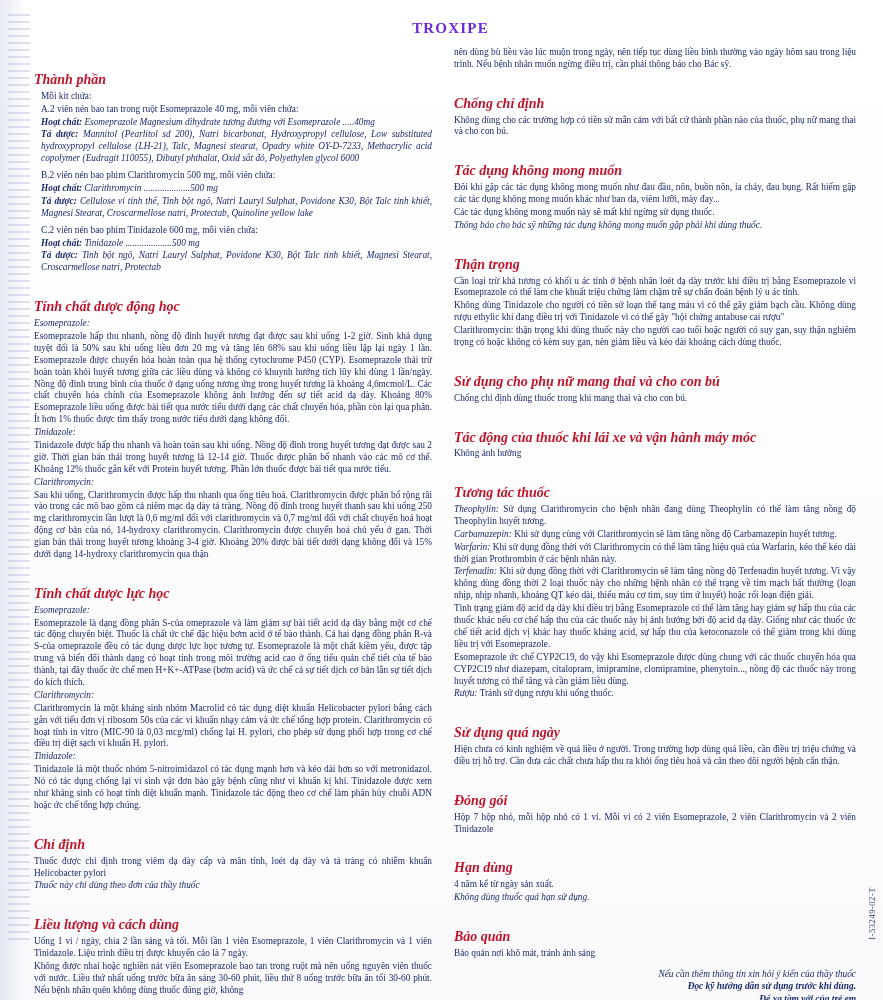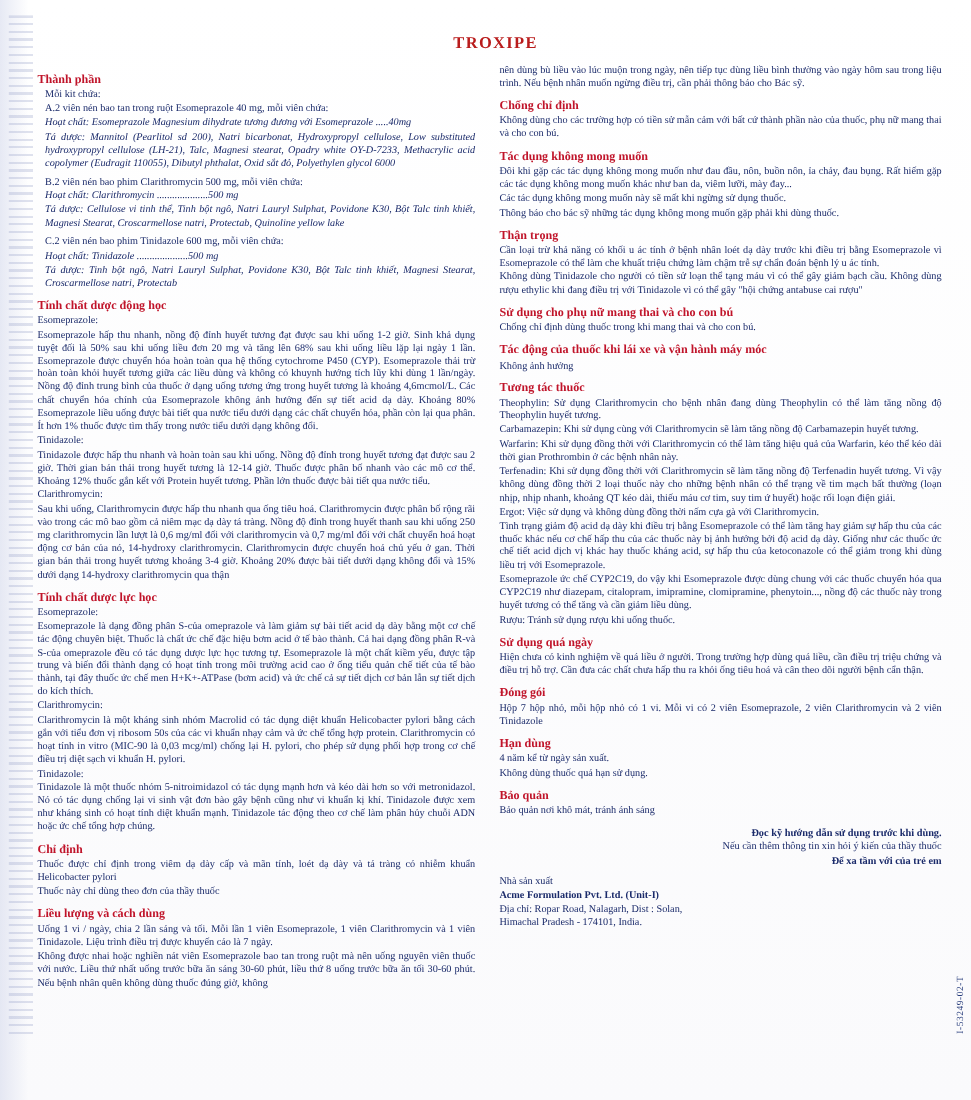--- a/index.html
+++ b/index.html
@@ -32,51 +32,52 @@
     pointer-events:none;
   }
   .sheet {
     position:relative;
     width:883px; height:1000px;
     padding: 14px 16px 10px 34px;
     box-sizing: border-box;
   }
   .title {
     text-align:center;
-    color:#b91c1c;
+    color:#6d28d9;
     font-weight:bold;
     font-size:15px;
     letter-spacing:1.2px;
-    margin: 18px 0 10px 0;
+    margin: 6px 0 10px 0;
   }
   .cols {
     display:flex;
     gap: 22px;
     align-items:flex-start;
   }
   .col { width: 398px; }
   .col.right { width: 402px; }
 
   h2.sec {
     color:#c0142a;
-    font-size:11px;
+    font-size:14px;
     font-weight:bold;
-    margin: 7px 0 2px 0;
+    margin: 25px 0 2px 0;
     line-height:1.2;
+    font-style:italic;
   }
   p, div.ln {
     font-size:9.3px;
     line-height:1.28;
     margin:0 0 1px 0;
     text-align:justify;
   }
   .ind { padding-left:7px; }
-  .ital { }
+  .ital { font-style:italic; }
   .sub { font-style:italic; padding-left:7px; }
-  .subb { font-weight:normal; font-style:italic; }
+  .subb { font-weight:bold; font-style:italic; }
   .gap { height:4px; }
 
   .footer-note {
     margin-top:8px;
     text-align:right;
     font-size:9.4px;
     line-height:1.35;
   }
   .footer-note .b { font-weight:bold; }
   .mfg { margin-top:6px; font-size:9.3px; line-height:1.35; }
@@ -171,22 +172,23 @@
 
       <h2 class="sec">Chống chỉ định</h2>
       <p>Không dùng cho các trường hợp có tiền sử mẫn cảm với bất cứ thành phần nào của thuốc, phụ nữ mang thai và cho con bú.</p>
 
       <h2 class="sec">Tác dụng không mong muốn</h2>
       <p>Đôi khi gặp các tác dụng không mong muốn như đau đầu, nôn, buồn nôn, ỉa chảy, đau bụng. Rất hiếm gặp các tác dụng không mong muốn khác như ban da, viêm lưỡi, mày đay...</p>
       <p>Các tác dụng không mong muốn này sẽ mất khi ngừng sử dụng thuốc.</p>
       <p class="ital">Thông báo cho bác sỹ những tác dụng không mong muốn gặp phải khi dùng thuốc.</p>
 
       <h2 class="sec">Thận trọng</h2>
-      <p>Cần loại trừ khả năng có khối u ác tính ở bệnh nhân loét dạ dày trước khi điều trị bằng Esomeprazole vì Esomeprazole có thể làm che khuất triệu chứng làm chậm trễ sự chẩn đoán bệnh lý u ác tính.</p>
+      <p>Cần loại trừ khả tương có khối u ác tính ở bệnh nhân loét dạ dày trước khi điều trị bằng Esomeprazole vì Esomeprazole có thể làm che khuất triệu chứng làm chậm trễ sự chẩn đoán bệnh lý u ác tính.</p>
       <p>Không dùng Tinidazole cho người có tiền sử loạn thể tạng máu vì có thể gây giảm bạch cầu. Không dùng rượu ethylic khi đang điều trị với Tinidazole vì có thể gây "hội chứng antabuse cai rượu"</p>
+      <p>Clarithromycin: thận trọng khi dùng thuốc này cho người cao tuổi hoặc người có suy gan, suy thận nghiêm trọng có hoặc không có kèm suy gan, nên giảm liều và kéo dài khoảng cách dùng thuốc.</p>
 
       <h2 class="sec">Sử dụng cho phụ nữ mang thai và cho con bú</h2>
       <p>Chống chỉ định dùng thuốc trong khi mang thai và cho con bú.</p>
 
       <h2 class="sec">Tác động của thuốc khi lái xe và vận hành máy móc</h2>
       <p>Không ảnh hưởng</p>
 
       <h2 class="sec">Tương tác thuốc</h2>
       <p>
         <span class="ital">Theophylin:</span>
@@ -196,24 +198,20 @@
         <span class="ital">Carbamazepin:</span>
         <span>Khi sử dụng cùng với Clarithromycin sẽ làm tăng nồng độ Carbamazepin huyết tương.</span>
       </p>
       <p>
         <span class="ital">Warfarin:</span>
         <span>Khi sử dụng đồng thời với Clarithromycin có thể làm tăng hiệu quả của Warfarin, kéo thể kéo dài thời gian Prothrombin ở các bệnh nhân này.</span>
       </p>
       <p>
         <span class="ital">Terfenadin:</span>
         <span>Khi sử dụng đồng thời với Clarithromycin sẽ làm tăng nồng độ Terfenadin huyết tương. Vì vậy không dùng đồng thời 2 loại thuốc này cho những bệnh nhân có thể trạng về tim mạch bất thường (loạn nhịp, nhịp nhanh, khoảng QT kéo dài, thiếu máu cơ tim, suy tim ứ huyết) hoặc rối loạn điện giải.</span>
-      </p>
-      <p>
-        <span class="ital">Ergot:</span>
-        <span>Việc sử dụng và không dùng đồng thời nấm cựa gà với Clarithromycin.</span>
       </p>
       <p>
         <span>Tình trạng giảm độ acid dạ dày khi điều trị bằng Esomeprazole có thể làm tăng hay giảm sự hấp thu của các thuốc khác nếu cơ chế hấp thu của các thuốc này bị ảnh hưởng bởi độ acid dạ dày. Giống như các thuốc ức chế tiết acid dịch vị khác hay thuốc kháng acid, sự hấp thu của ketoconazole có thể giảm trong khi dùng liều trị với Esomeprazole.</span>
       </p>
       <p>
         <span>Esomeprazole ức chế CYP2C19, do vậy khi Esomeprazole được dùng chung với các thuốc chuyển hóa qua CYP2C19 như diazepam, citalopram, imipramine, clomipramine, phenytoin..., nồng độ các thuốc này trong huyết tương có thể tăng và cần giảm liều dùng.</span>
       </p>
       <p>
         <span class="ital">Rượu:</span>
         <span>Tránh sử dụng rượu khi uống thuốc.</span>
@@ -226,22 +224,22 @@
       <p>Hộp 7 hộp nhỏ, mỗi hộp nhỏ có 1 vi. Mỗi vi có 2 viên Esomeprazole, 2 viên Clarithromycin và 2 viên Tinidazole</p>
 
       <h2 class="sec">Hạn dùng</h2>
       <p>4 năm kể từ ngày sản xuất.</p>
       <p class="ital">Không dùng thuốc quá hạn sử dụng.</p>
 
       <h2 class="sec">Bảo quản</h2>
       <p>Bảo quản nơi khô mát, tránh ánh sáng</p>
 
       <div class="footer-note">
+        <div class="ital">Nếu cần thêm thông tin xin hỏi ý kiến của thầy thuốc</div>
         <div class="ital b">Đọc kỹ hướng dẫn sử dụng trước khi dùng.</div>
-        <div class="ital">Nếu cần thêm thông tin xin hỏi ý kiến của thầy thuốc</div>
         <div class="ital b">Để xa tầm với của trẻ em</div>
       </div>
 
       <div class="mfg">
         <div>Nhà sản xuất</div>
         <div class="name">Acme Formulation Pvt. Ltd. (Unit-I)</div>
         <div>Địa chỉ: Ropar Road, Nalagarh, Dist : Solan,</div>
         <div>Himachal Pradesh - 174101, India.</div>
       </div>
     </div>

